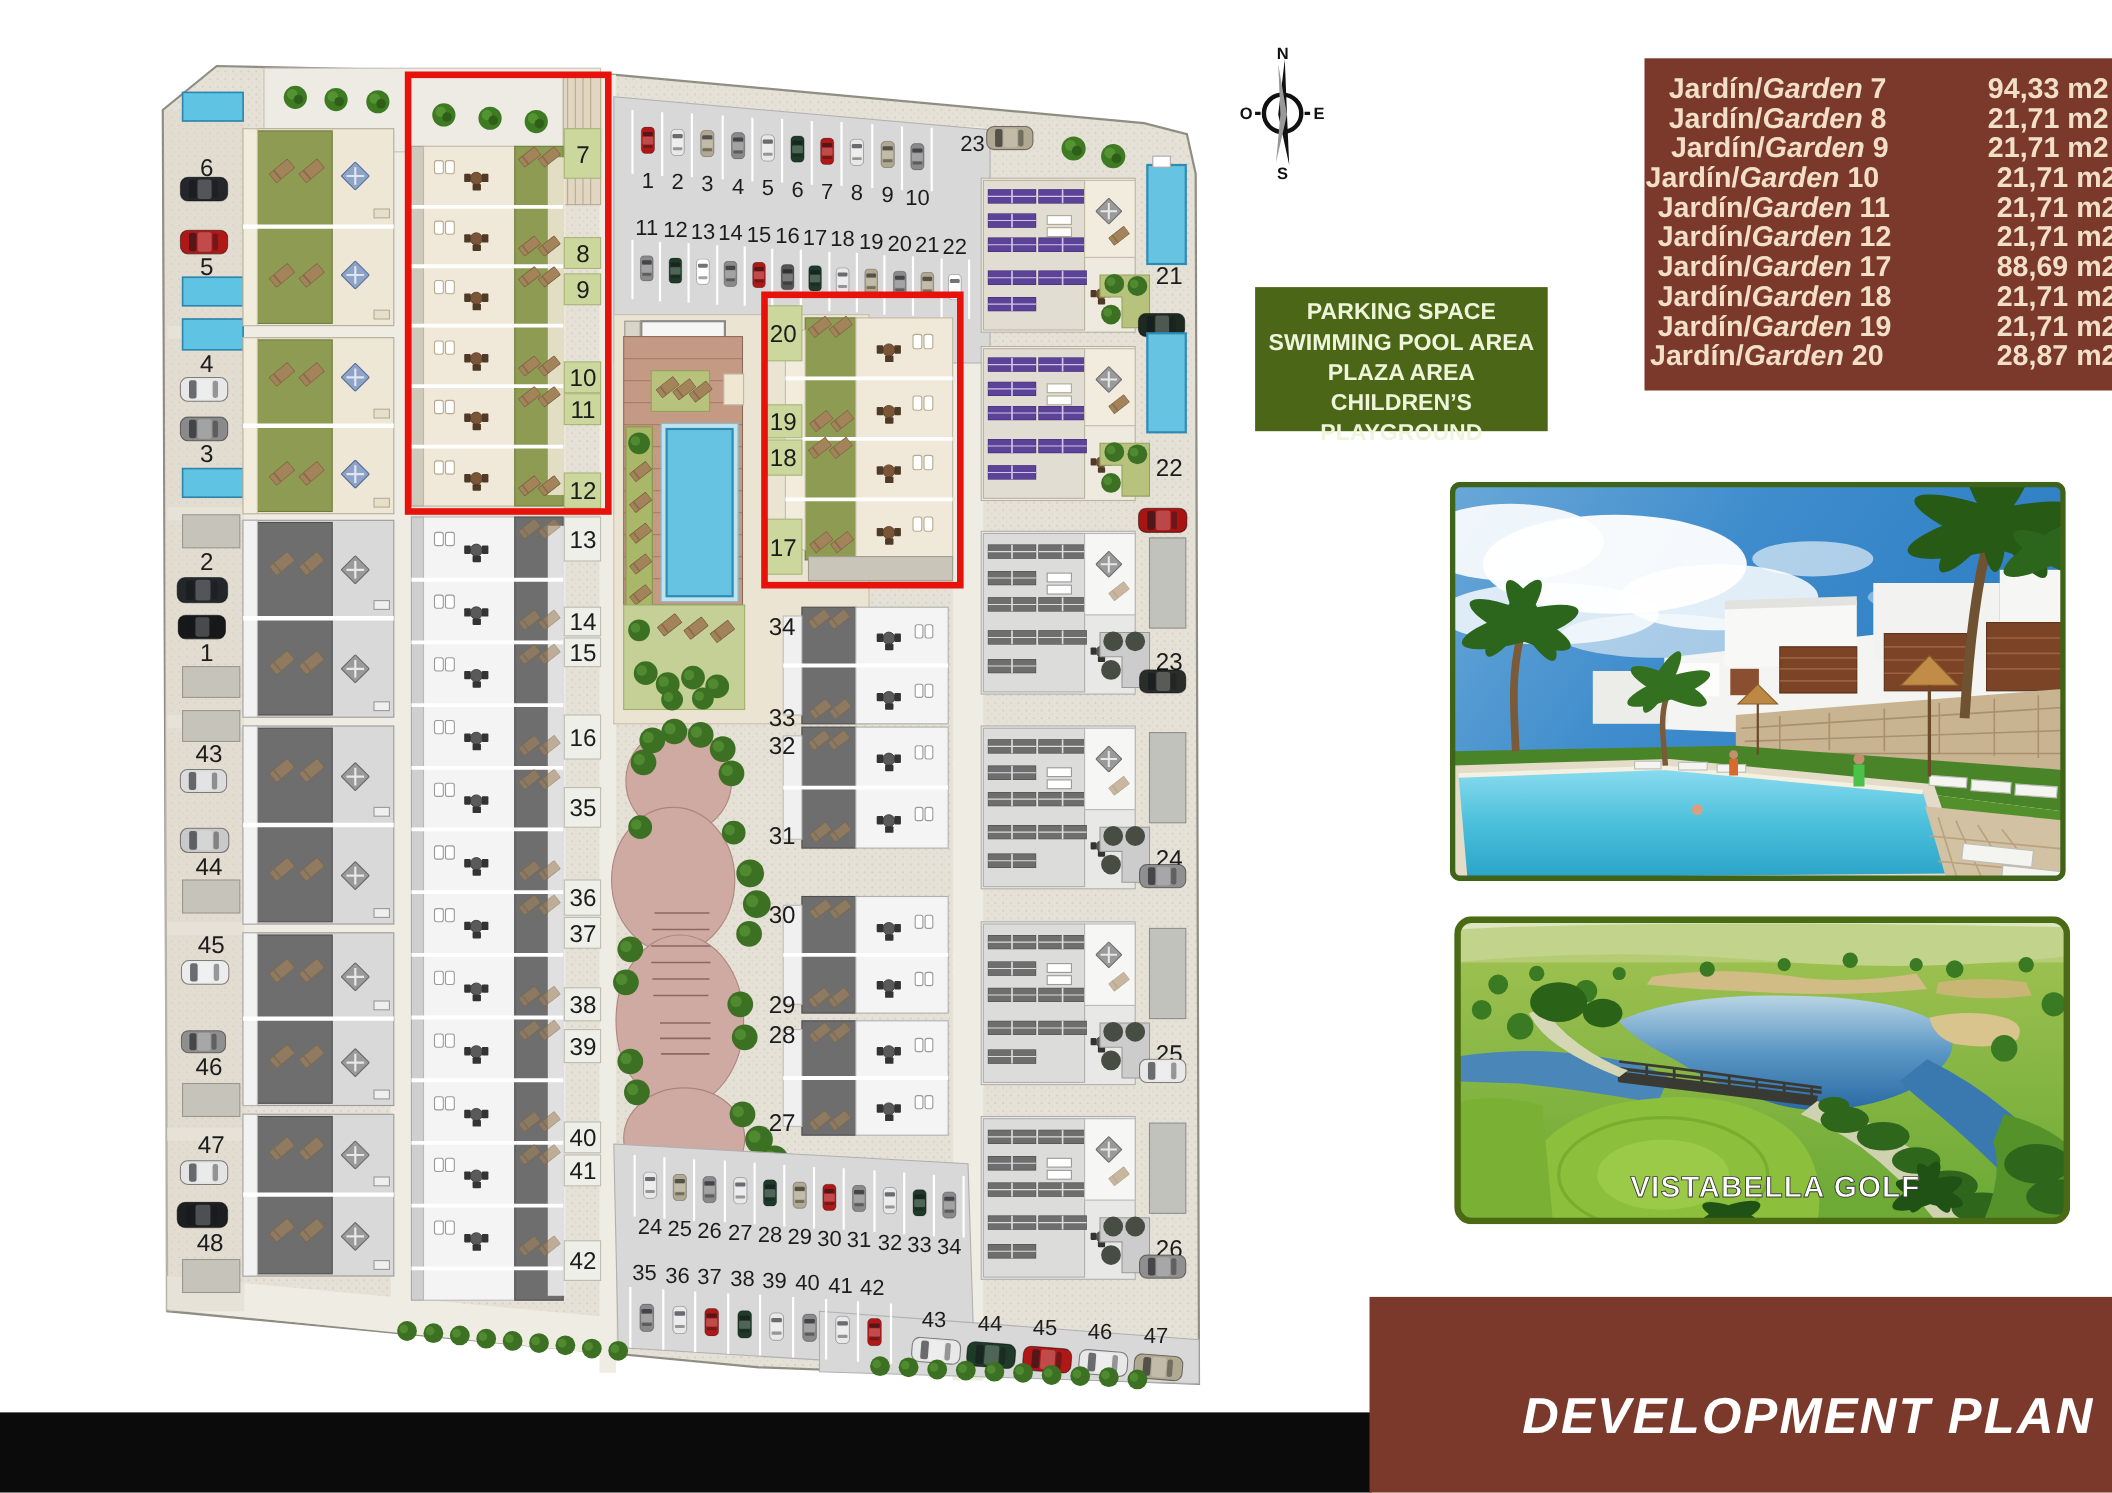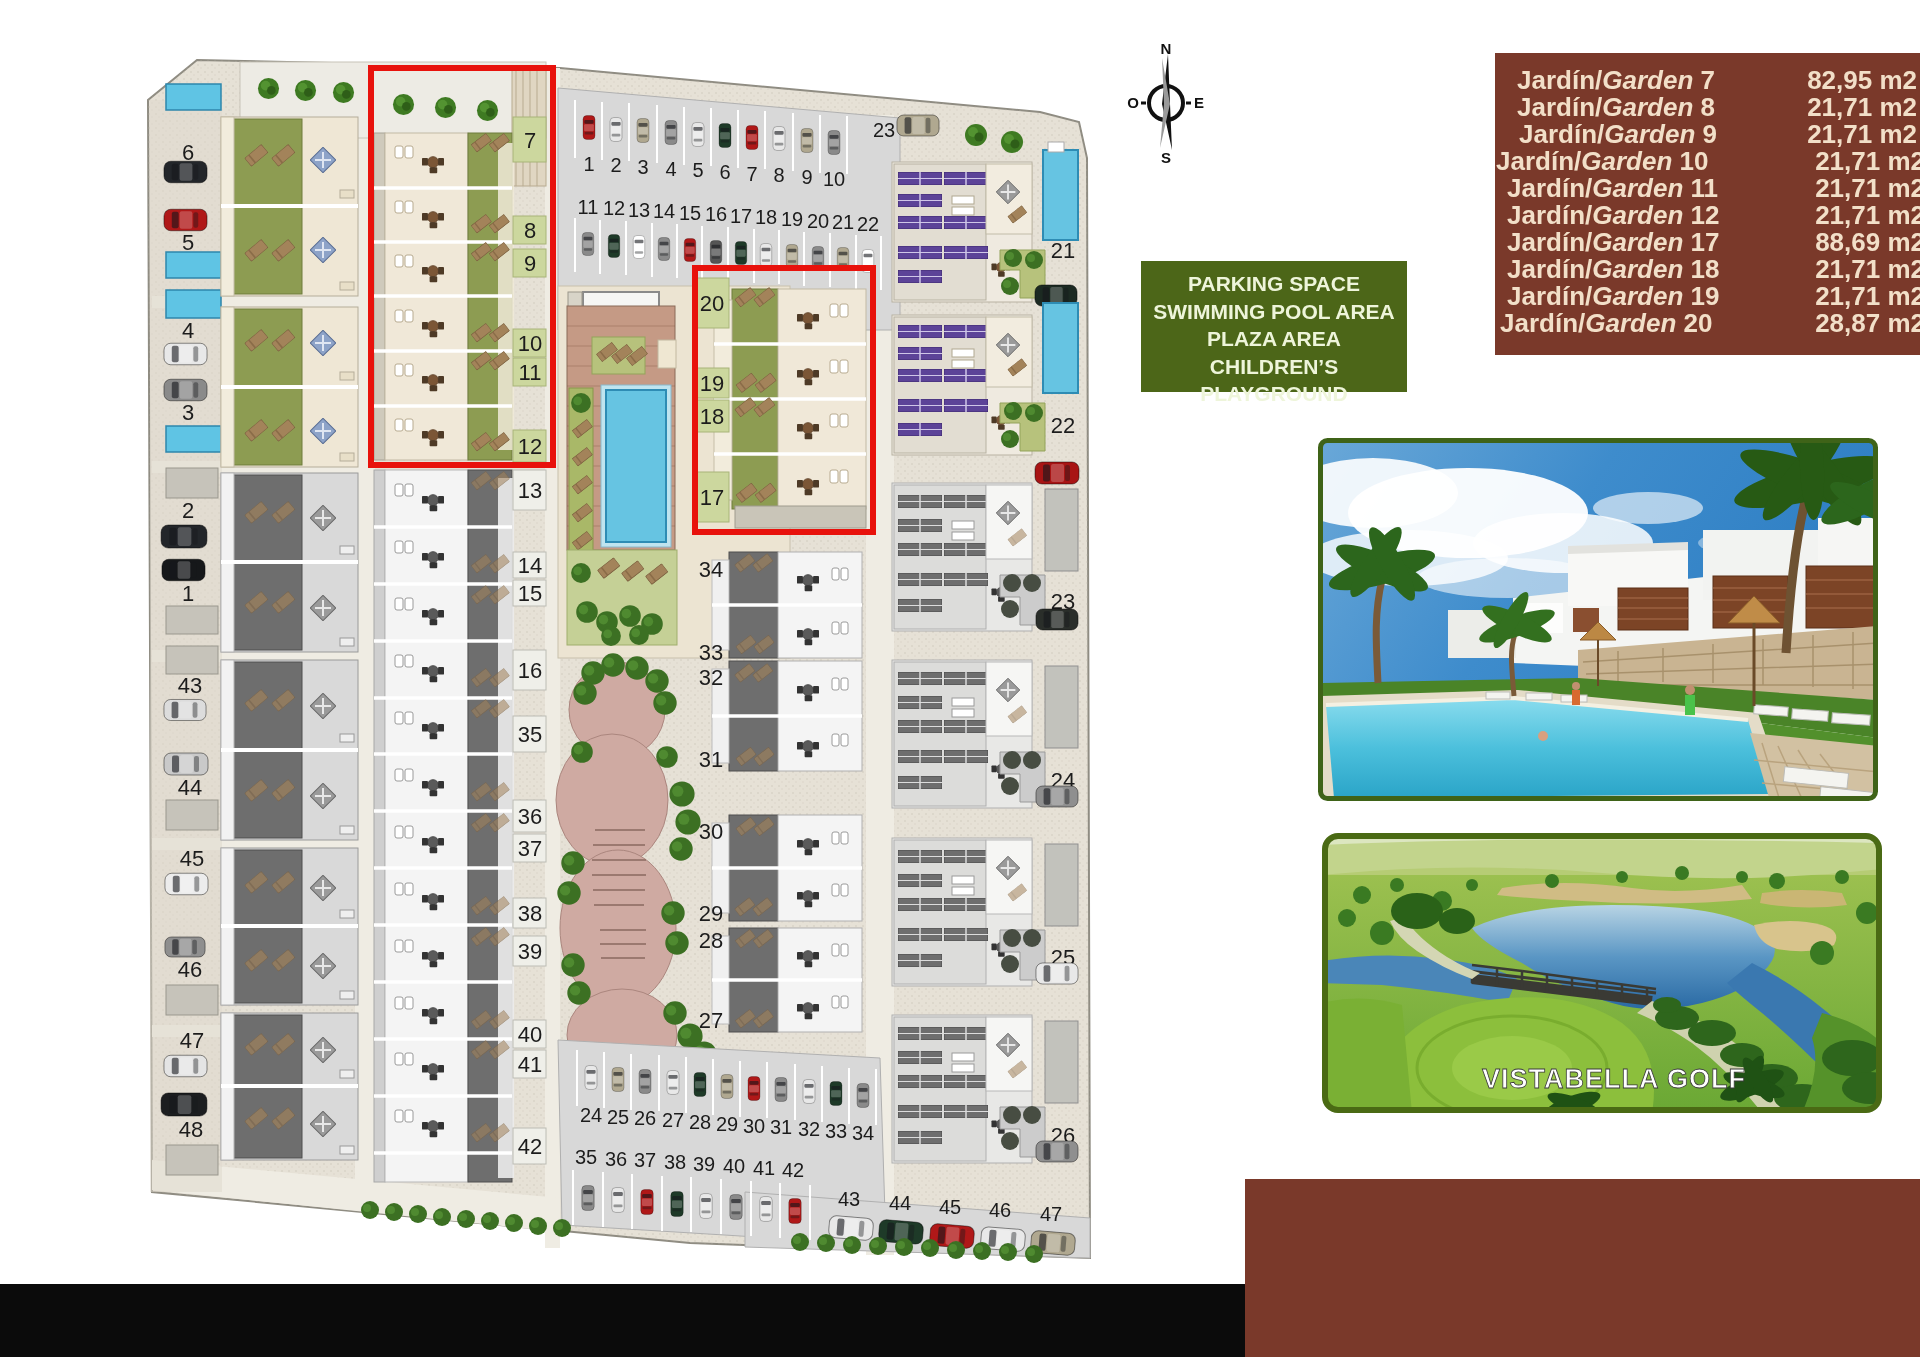--- a/index.html
+++ b/index.html
@@ -10,25 +10,26 @@
 .gt{color:#f2dfc8;font-weight:bold;font-size:26px;line-height:27.3px;white-space:nowrap}
 .gt i{font-style:italic}
 </style></head>
 <body>
 
 <div class="abs" style="left:0;top:1284px;width:1247px;height:73px;background:#0b0b0b"></div>
 
 <div class="abs" style="left:1245px;top:1179px;width:675px;height:178px;background:#7a392a">
 
 
+  <div class="abs" style="right:16px;top:81px;font-weight:bold;font-style:italic;font-size:46px;color:#ffffff;letter-spacing:2px;white-space:nowrap">DEVELOPMENT PLAN</div>
 </div>
 
 <div class="abs" style="left:1495px;top:53px;width:446px;height:302px;background:#7a392a;padding:0">
   <div class="abs gt" style="left:22px;top:14px">Jardín/<i>Garden</i> 7</div>
-    <div class="abs gt" style="right:24px;top:14px">82,95 m2</div>
+    <div class="abs gt" style="right:24px;top:14px">94,33 m2</div>
   <div class="abs gt" style="left:22px;top:41px">Jardín/<i>Garden</i> 8</div>
     <div class="abs gt" style="right:24px;top:41px">21,71 m2</div>
   <div class="abs gt" style="left:24px;top:68px">Jardín/<i>Garden</i> 9</div>
     <div class="abs gt" style="right:24px;top:68px">21,71 m2</div>
   <div class="abs gt" style="left:1px;top:95px">Jardín/<i>Garden</i> 10</div>
     <div class="abs gt" style="right:16px;top:95px">21,71 m2</div>
   <div class="abs gt" style="left:12px;top:122px">Jardín/<i>Garden</i> 11</div>
     <div class="abs gt" style="right:16px;top:122px">21,71 m2</div>
   <div class="abs gt" style="left:12px;top:149px">Jardín/<i>Garden</i> 12</div>
     <div class="abs gt" style="right:16px;top:149px">21,71 m2</div>

